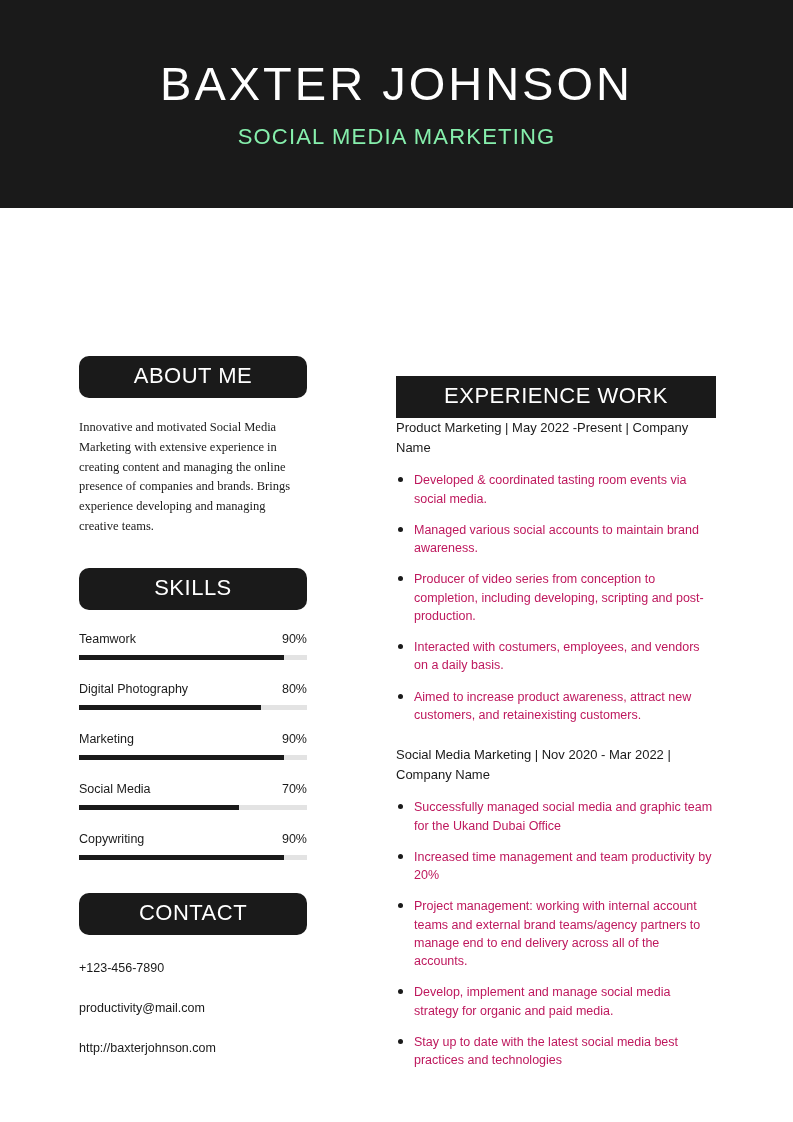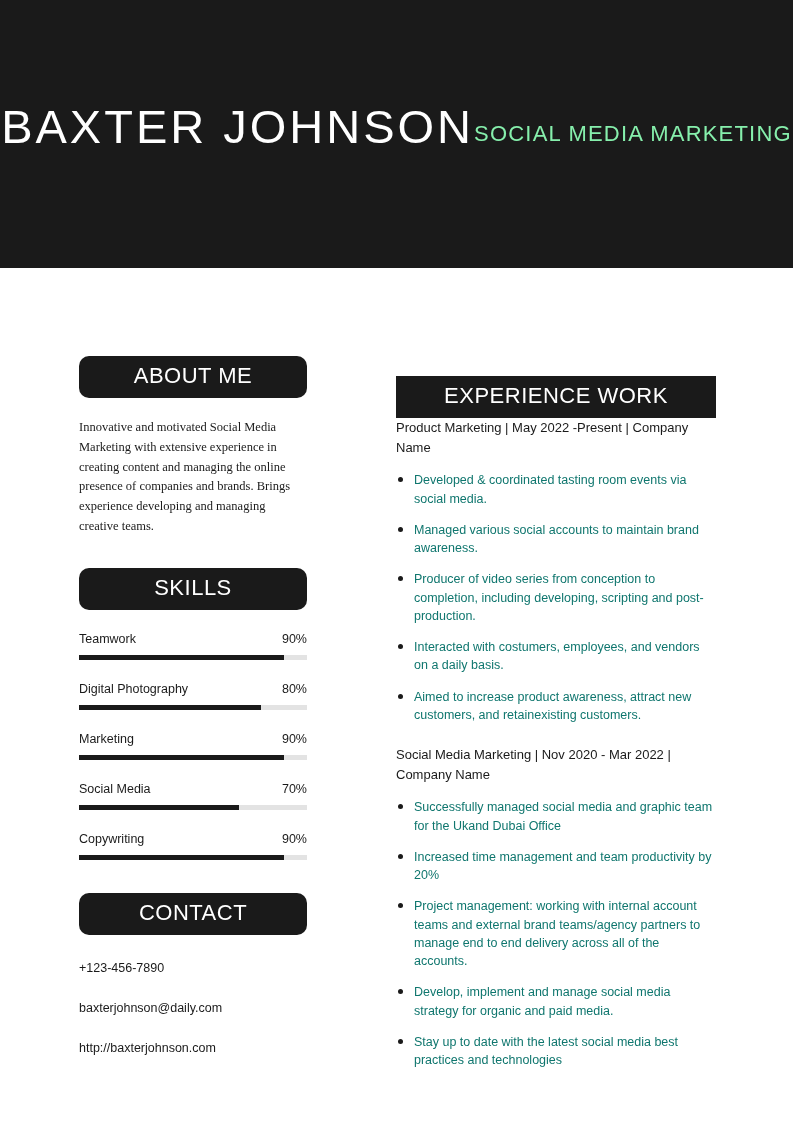--- a/index.html
+++ b/index.html
@@ -20,24 +20,24 @@
     height: 1122px;
     background: #ffffff;
   }
 
   
   .header {
     position: absolute;
     left: 0;
     top: 0;
     width: 793px;
-    height: 268px;
+    height: 208px;
     background: #1a1a1a;
     display: flex;
-    flex-direction: row;
+    flex-direction: column;
     align-items: center;
     justify-content: center;
   }
   .header-name {
     color: #ffffff;
     font-size: 47px;
     font-weight: 400;
     letter-spacing: 3px;
     line-height: 1.1;
     text-align: center;
@@ -143,21 +143,21 @@
     list-style: none;
     margin: 13px 0 0 0;
     padding: 0;
   }
   .bullets li {
     position: relative;
     padding-left: 18px;
     margin-bottom: 13px;
     font-size: 12.5px;
     line-height: 1.46;
-    color: #0f766e;
+    color: #be185d;
   }
   .bullets li:before {
     content: "";
     position: absolute;
     left: 2px;
     top: 6px;
     width: 5px;
     height: 5px;
     border-radius: 50%;
     background: #1a1a1a;
@@ -229,21 +229,21 @@
         </div>
         <div class="skill-track">
           <div class="skill-fill" style="width: 90%;"></div>
         </div>
       </div>
     </div>
 
     <div class="contact">
       <div class="section-bar left">CONTACT</div>
       <div class="contact-item">+123-456-7890</div>
-      <div class="contact-item">baxterjohnson@daily.com</div>
+      <div class="contact-item">productivity@mail.com</div>
       <div class="contact-item">http://baxterjohnson.com</div>
     </div>
 
   </div>
 
   <div class="right-col">
     <div class="section-bar right">EXPERIENCE WORK</div>
 
     <div class="job">
       <div class="job-title">Product Marketing | May 2022 -Present | Company Name</div>

